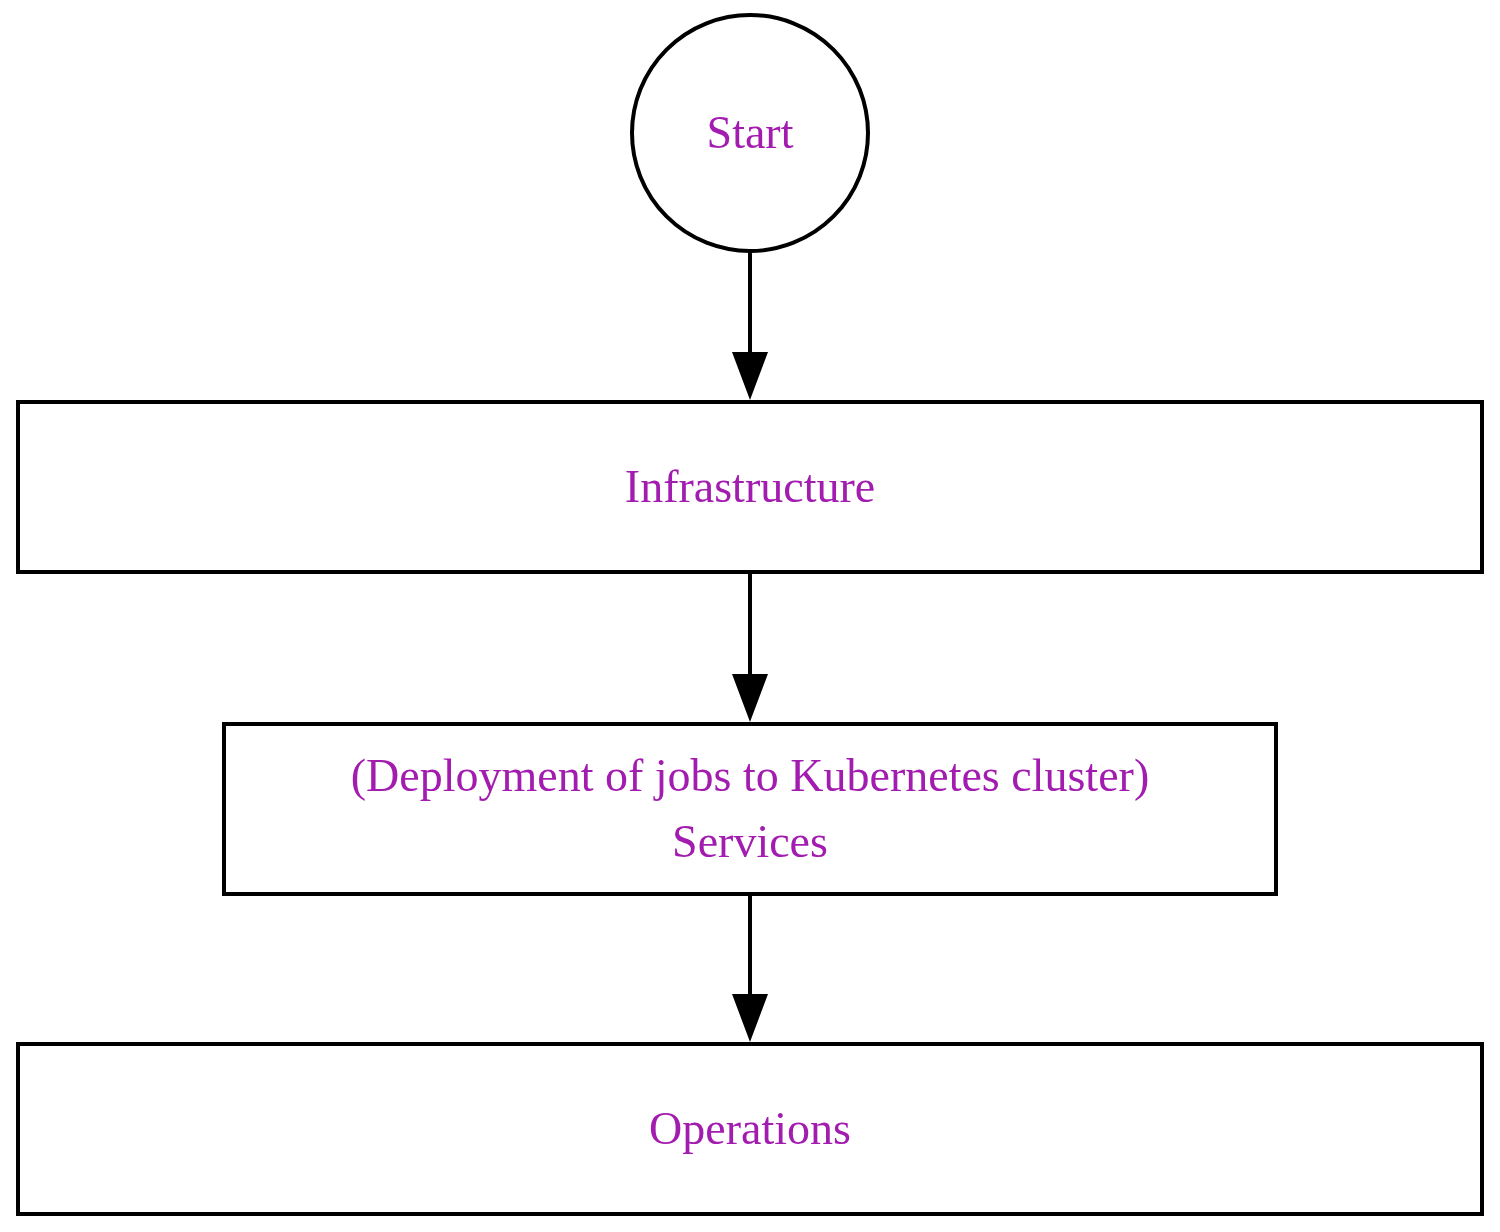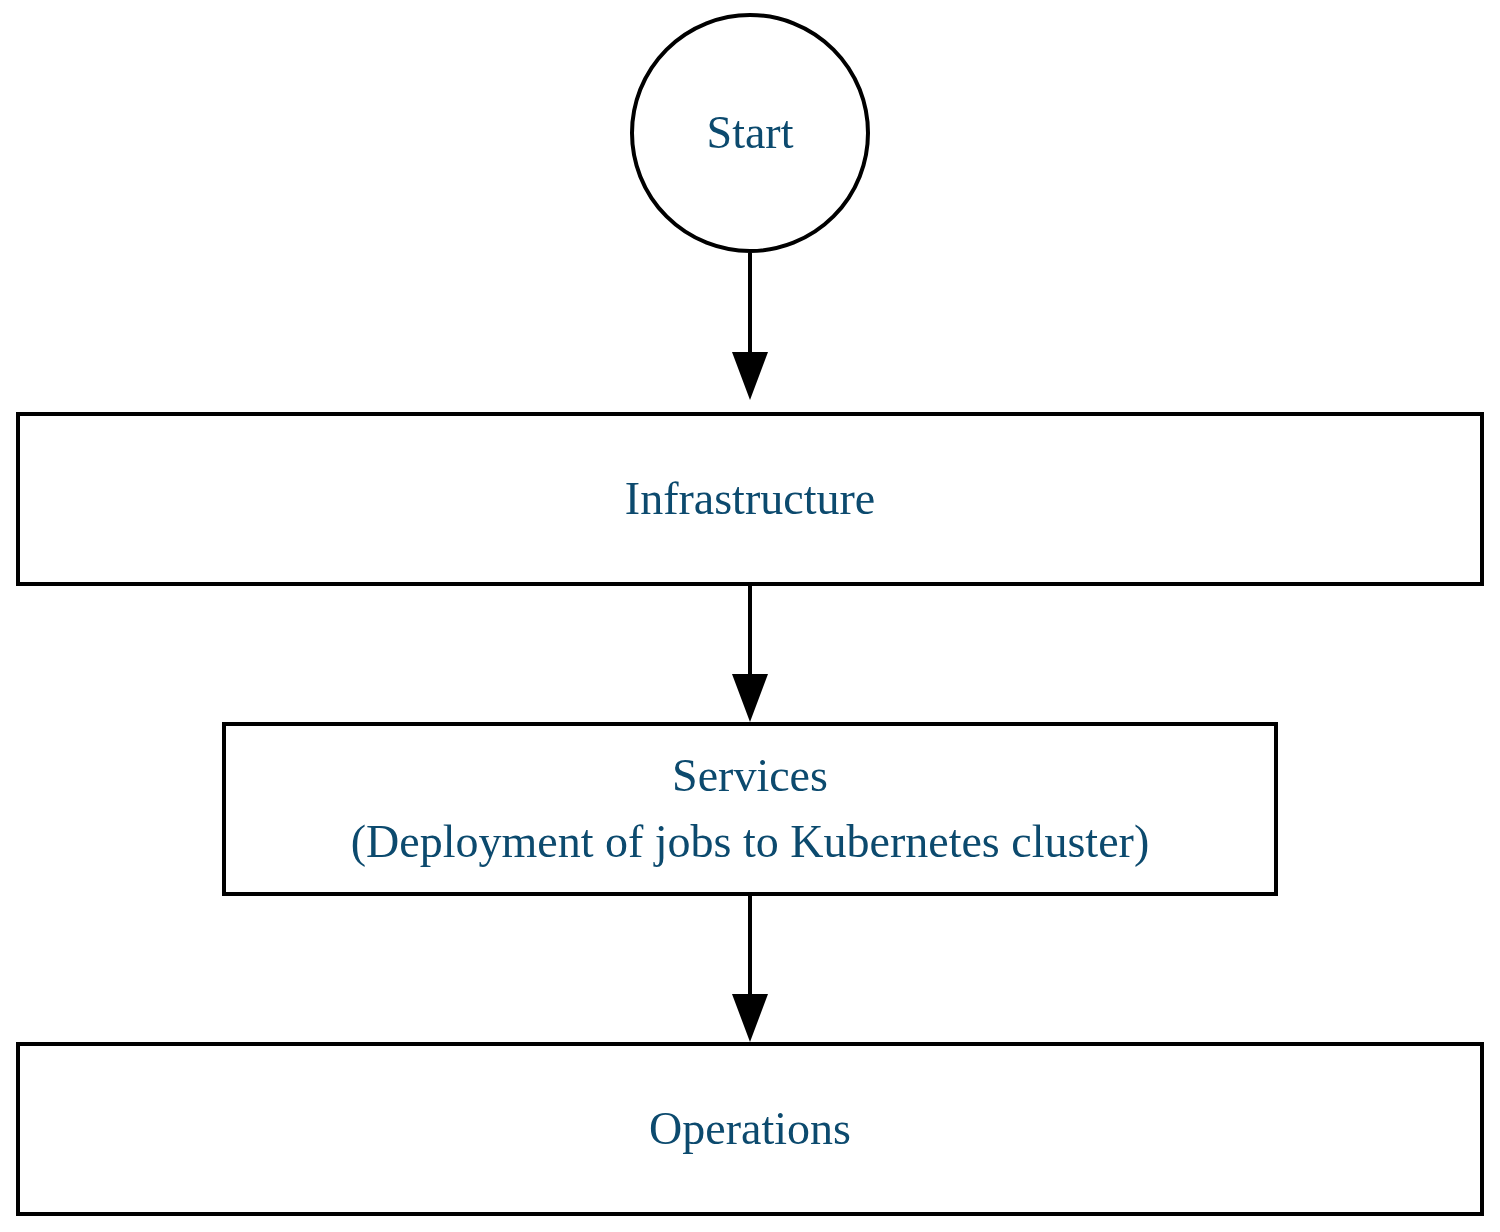--- a/index.html
+++ b/index.html
@@ -5,21 +5,21 @@
   html, body {
     margin: 0;
     padding: 0;
     background: #ffffff;
   }
   .canvas {
     position: relative;
     width: 1500px;
     height: 1232px;
     background: #ffffff;
-    color: #0c4a6e;
+    color: #a21caf;
     font-family: "Liberation Serif", "DejaVu Serif", serif;
     overflow: hidden;
   }
   .edges-layer {
     position: absolute;
     left: 0;
     top: 0;
     width: 1500px;
     height: 1232px;
     pointer-events: none;
@@ -40,21 +40,21 @@
   }
   .node-circle {
     left: 630px;
     top: 13px;
     width: 240px;
     height: 240px;
     border-radius: 50%;
   }
   .node-infrastructure {
     left: 16px;
-    top: 412px;
+    top: 400px;
     width: 1468px;
     height: 174px;
   }
   .node-services {
     left: 222px;
     top: 722px;
     width: 1056px;
     height: 174px;
   }
   .node-operations {
@@ -90,21 +90,21 @@
 
   <div class="node node-circle">
     <span class="node-line">Start</span>
   </div>
 
   <div class="node node-infrastructure">
     <span class="node-line">Infrastructure</span>
   </div>
 
   <div class="node node-services">
+    <span class="node-line">(Deployment of jobs to Kubernetes cluster)</span>
     <span class="node-line">Services</span>
-    <span class="node-line">(Deployment of jobs to Kubernetes cluster)</span>
   </div>
 
   <div class="node node-operations">
     <span class="node-line">Operations</span>
   </div>
 
 </div>
 
 </body></html>

